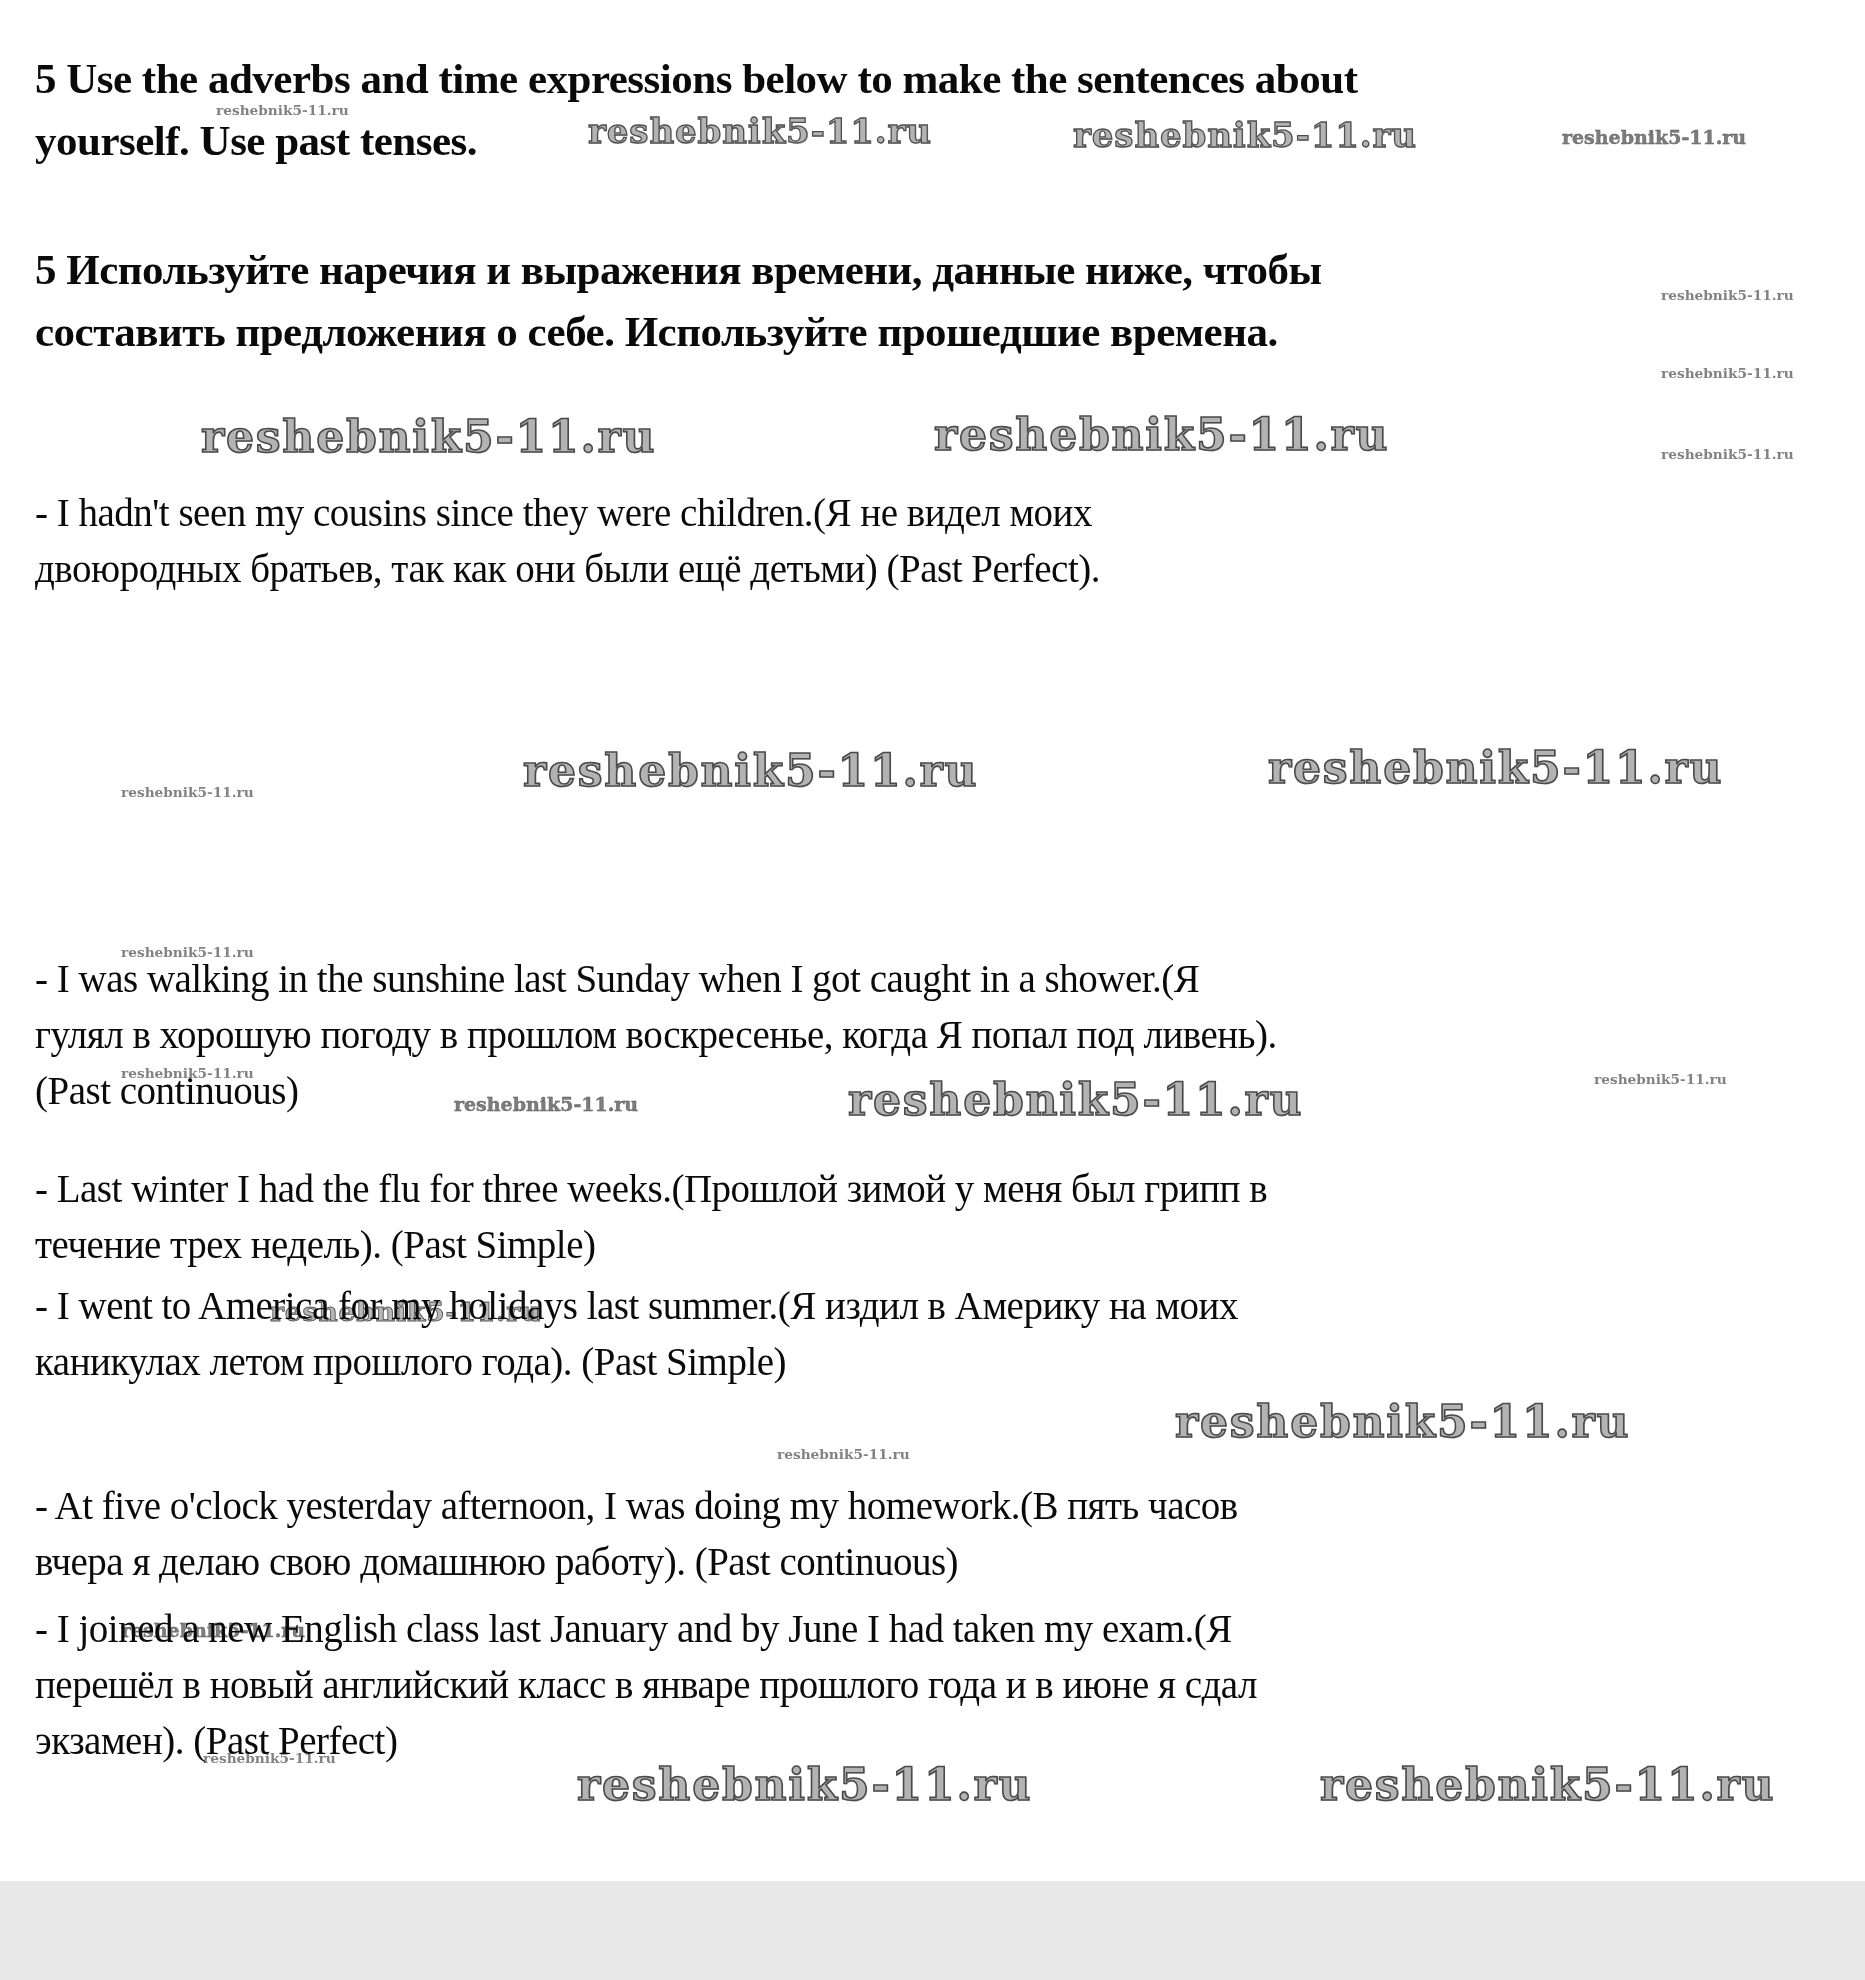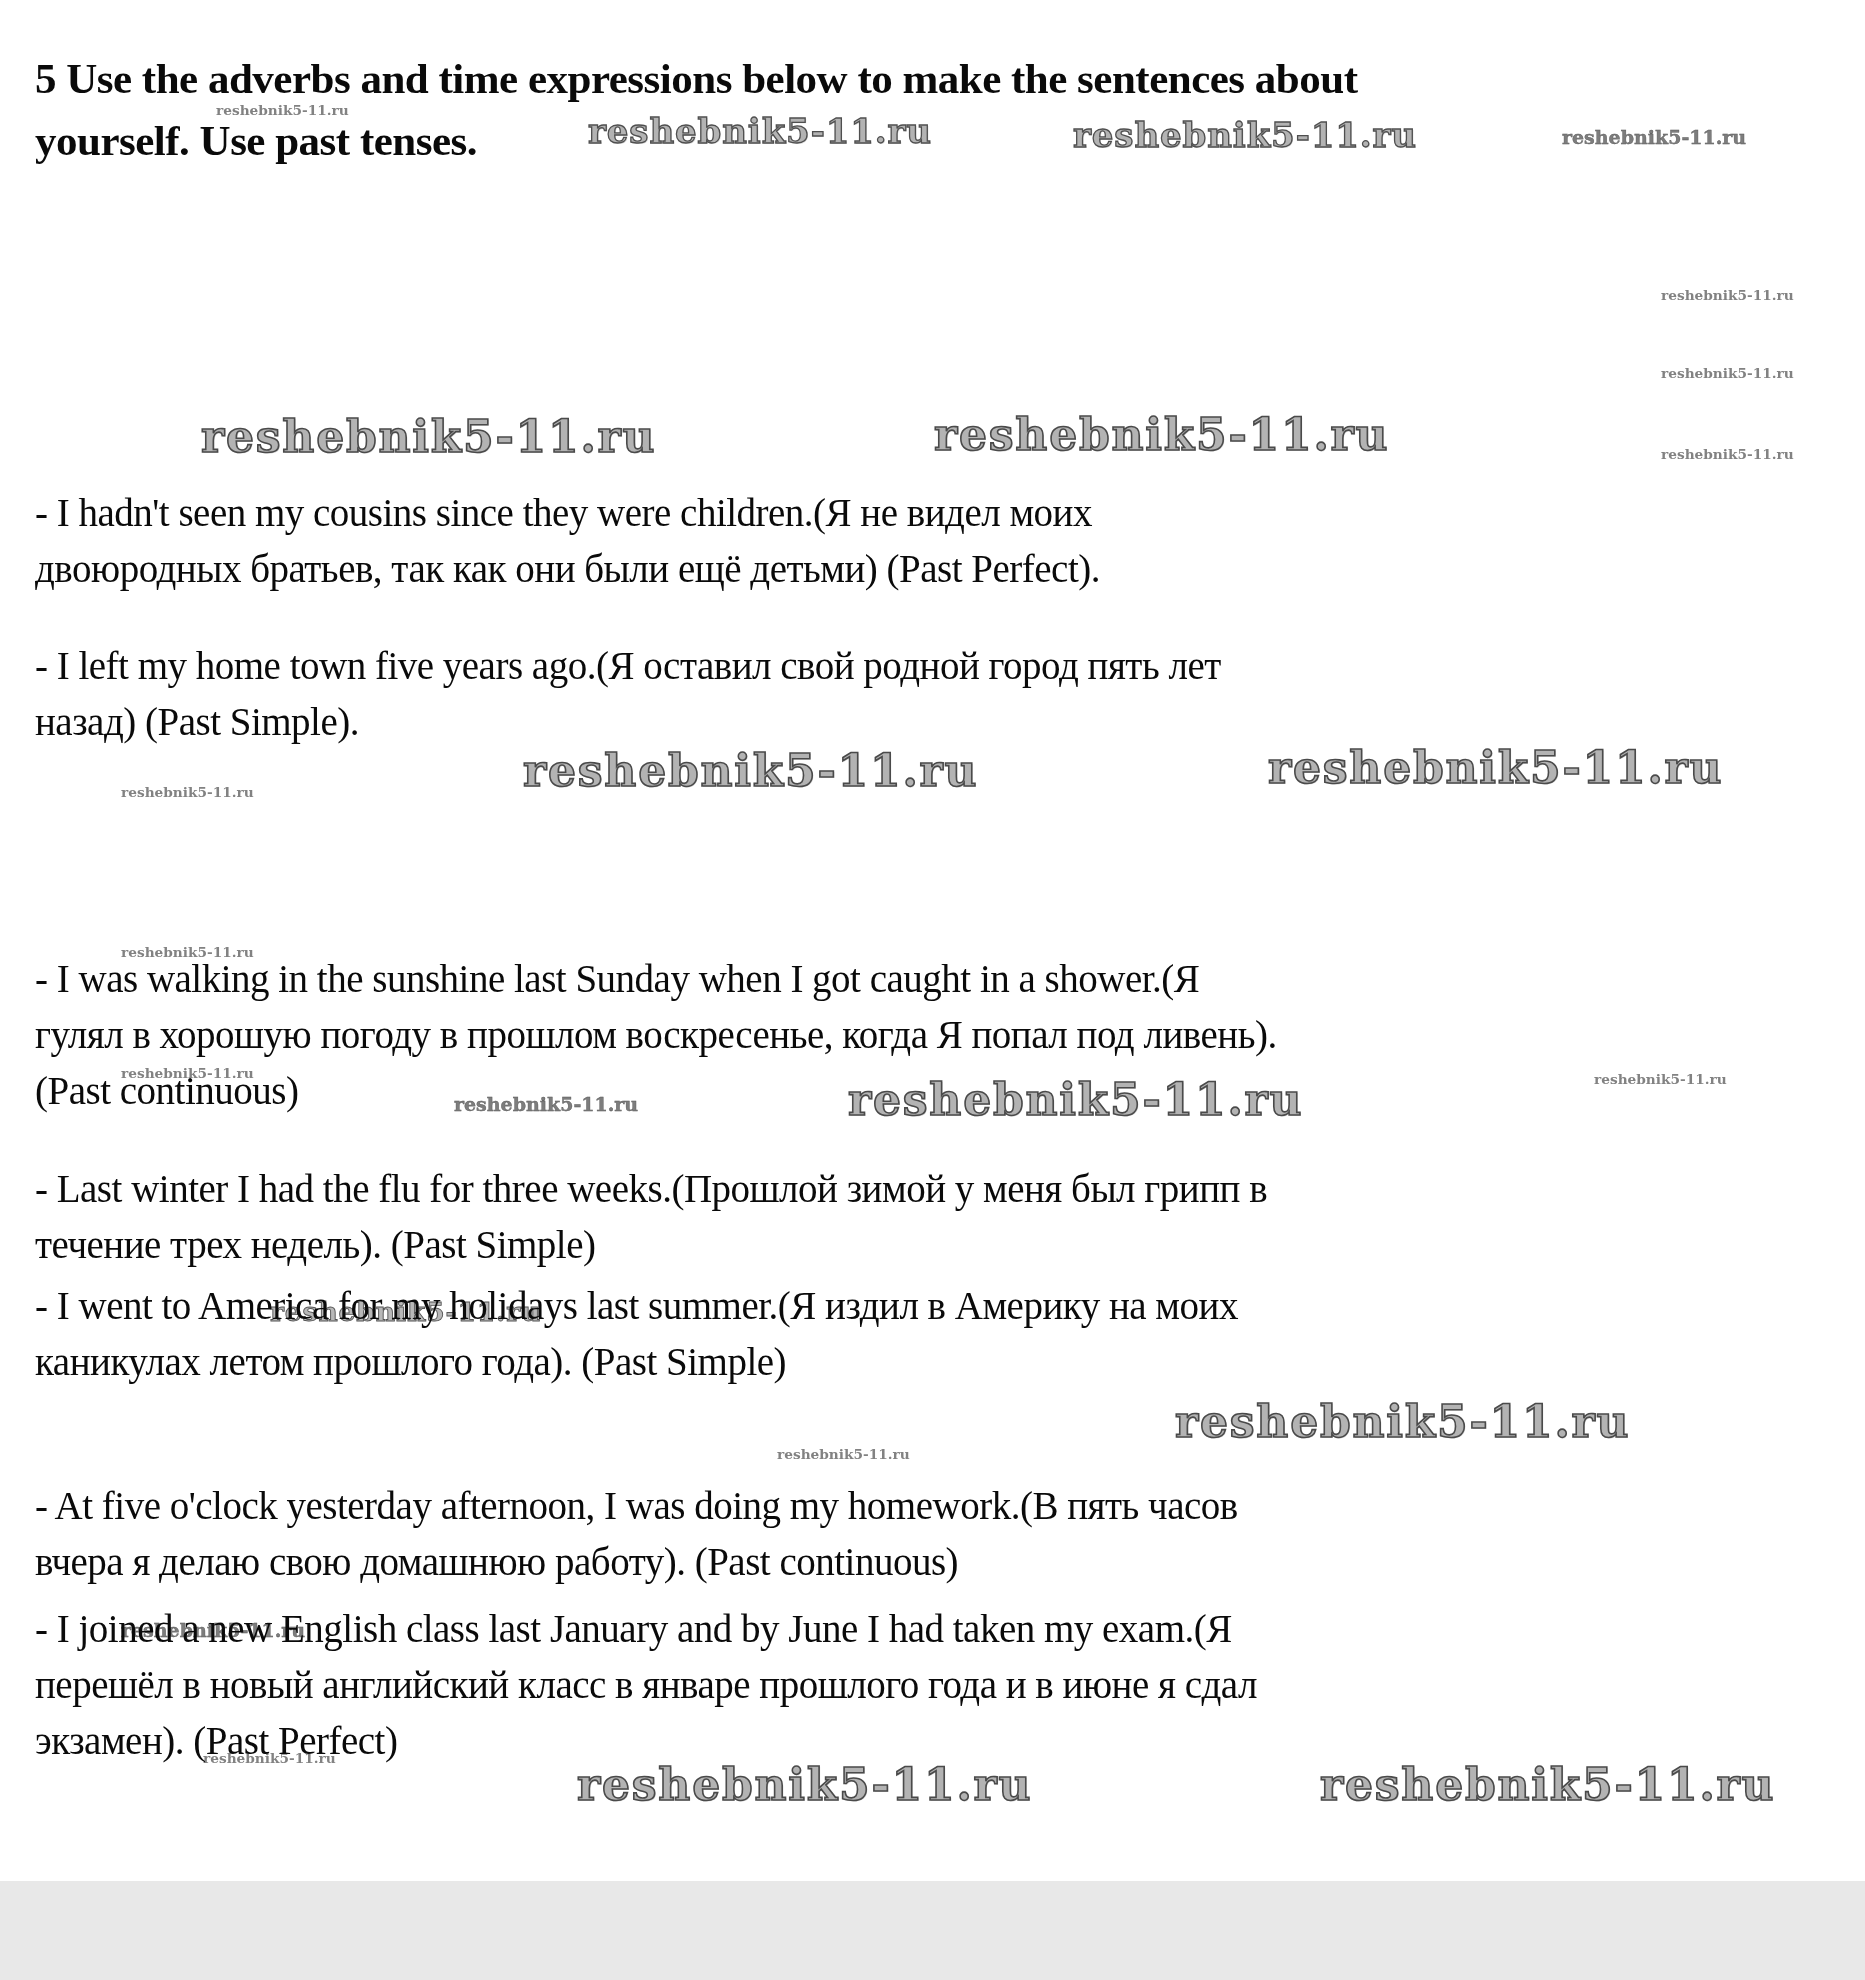--- a/index.html
+++ b/index.html
@@ -77,25 +77,25 @@
   }
 </style>
 </head>
 <body>
 
 <div class="page">
 
   <h1 class="heading" style="top:48px">5 Use the adverbs and time expressions below to make the sentences about
 yourself. Use past tenses.</h1>
 
+  <h1 class="heading" style="top:239px">5 Используйте наречия и выражения времени, данные ниже, чтобы
+составить предложения о себе. Используйте прошедшие времена.</h1>
 
   <p class="sent" style="top:485px">- I hadn't seen my cousins since they were children.(Я не видел моих
 двоюродных братьев, так как они были ещё детьми) (Past Perfect).</p>
-  <p class="sent" style="top:638px">- I left my home town five years ago.(Я оставил свой родной город пять лет
-назад) (Past Simple).</p>
   <p class="sent" style="top:1161px">- Last winter I had the flu for three weeks.(Прошлой зимой у меня был грипп в
 течение трех недель). (Past Simple)</p>
   <p class="sent" style="top:951px">- I was walking in the sunshine last Sunday when I got caught in a shower.(Я
 гулял в хорошую погоду в прошлом воскресенье, когда Я попал под ливень).
 (Past continuous)</p>
   <p class="sent" style="top:1278px">- I went to America for my holidays last summer.(Я издил в Америку на моих
 каникулах летом прошлого года). (Past Simple)</p>
   <p class="sent" style="top:1478px">- At five o'clock yesterday afternoon, I was doing my homework.(В пять часов
 вчера я делаю свою домашнюю работу). (Past continuous)</p>
   <p class="sent" style="top:1601px">- I joined a new English class last January and by June I had taken my exam.(Я

